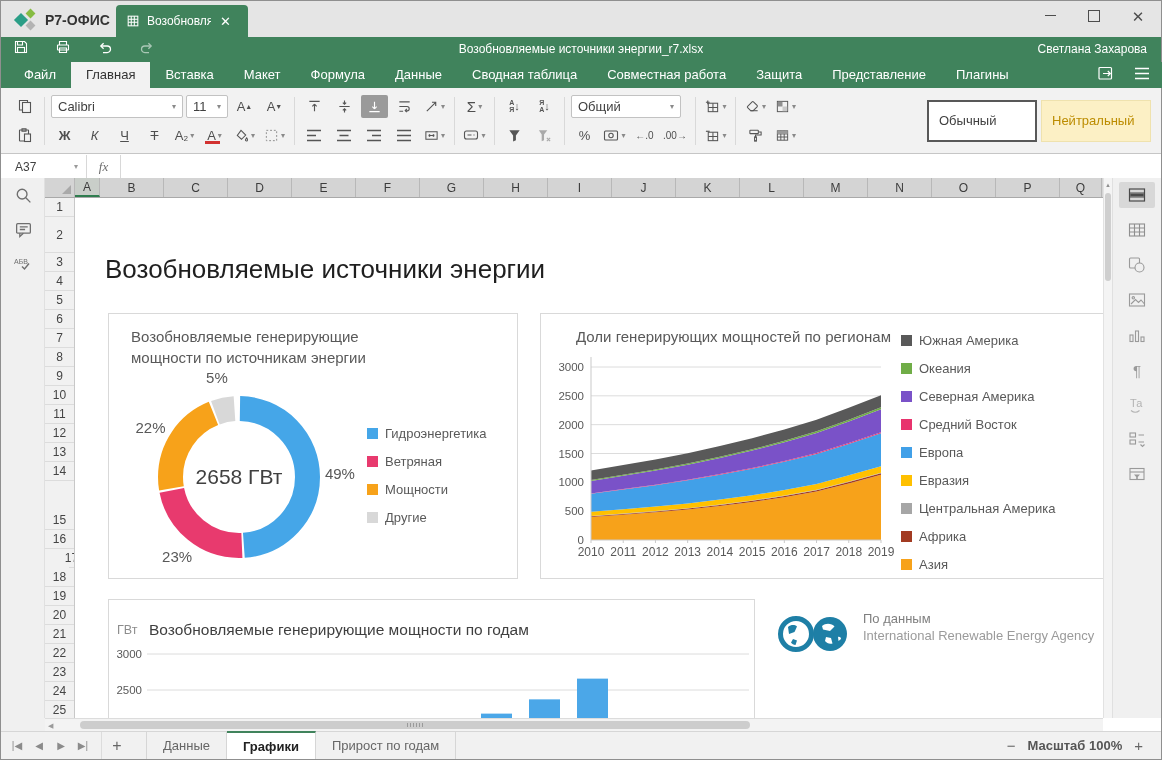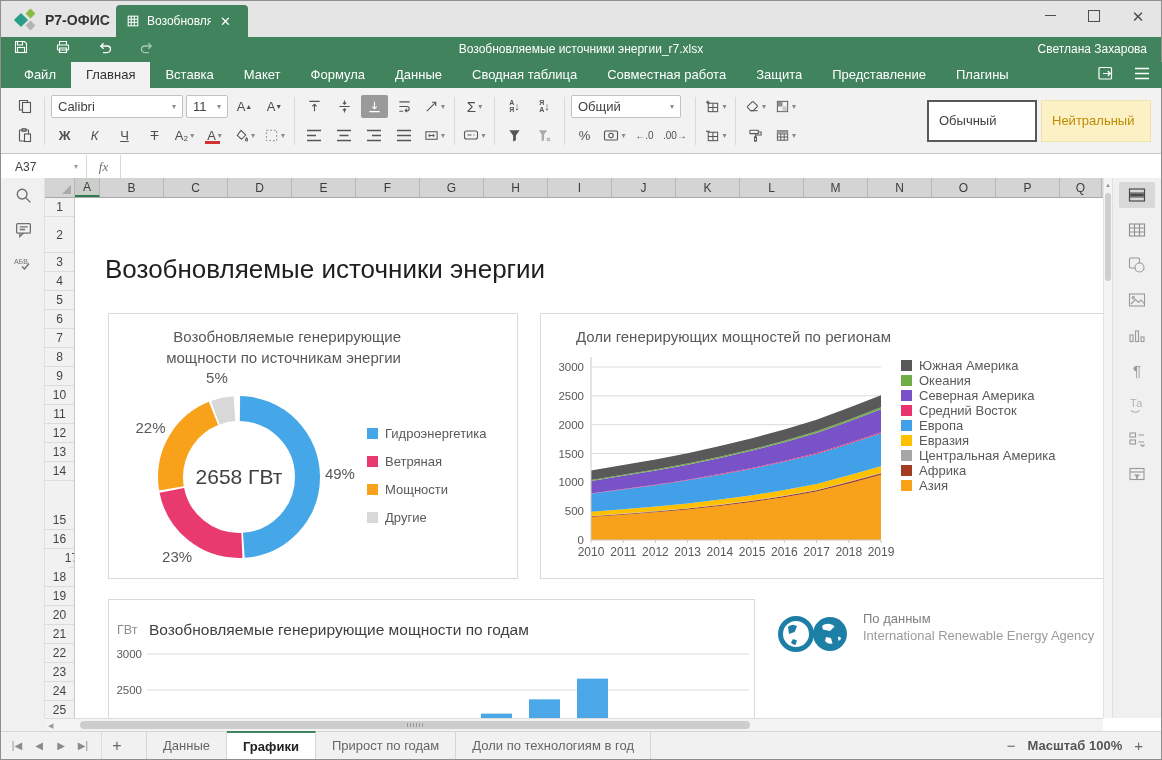--- a/index.html
+++ b/index.html
@@ -84,26 +84,26 @@
   .rowh{border-bottom:1px solid #dcdcdc;box-sizing:border-box;font-size:12px;color:#444;
         display:flex;align-items:center;justify-content:center;}
   
   .canvas{position:absolute;left:75px;top:198px;width:1028px;height:520px;background:#fff;overflow:hidden;margin-top:36px;}
   .pagetitle{position:absolute;left:30px;top:20px;font-size:26px;color:#1f1f1f;}
   .card{position:absolute;background:#fff;border:1px solid #d9d9d9;box-sizing:border-box;}
   .card1{left:33px;top:79px;width:410px;height:266px;}
   .card2{left:465px;top:79px;width:602px;height:266px;}
   .card3{left:33px;top:365px;width:647px;height:322px;}
   .ctitle{position:absolute;left:22px;top:12px;font-size:15px;color:#595959;line-height:21px;}
-  .c1title{width:270px;text-align:right;}
+  .c1title{width:270px;}
   .legend{position:absolute;display:flex;flex-direction:column;}
   .litem{display:flex;align-items:center;gap:7px;font-size:13px;color:#595959;white-space:nowrap;}
   .lsq{width:11px;height:11px;flex:none;}
   .donut-legend{left:258px;top:112px;gap:13px;}
-  .area-legend{left:360px;top:44px;}
+  .area-legend{left:360px;top:19px;gap:13px;}
   .chartsvg{position:absolute;left:0;top:0;}
   .irena{position:absolute;left:700px;top:377px;display:flex;gap:8px;align-items:flex-start;}
   .irena .t1{font-size:13px;color:#7f7f7f;}
   .irena .t2{font-size:13px;color:#9b9b9b;margin-top:2px;}
   
   .hscroll{position:absolute;left:45px;top:718px;width:1058px;height:13px;background:#f3f3f3;border-top:1px solid #dcdcdc;box-sizing:border-box;}
   .hthumb{position:absolute;left:35px;top:2px;width:670px;height:8px;background:#cdcdcd;border-radius:4px;}
   .hgrip{position:absolute;left:50%;top:2px;width:16px;height:4px;transform:translateX(-50%);
          background:repeating-linear-gradient(90deg,#9a9a9a 0 1px,transparent 1px 3px);}
   .hleft{position:absolute;left:3px;top:3px;font-size:7px;color:#9a9a9a;}
@@ -846,21 +846,20 @@
       <span>|◀</span>
       <span>◀</span>
       <span>▶</span>
       <span>▶|</span>
     </div>
     <div class="addsheet">+</div>
     <div class="stabs" id="sheet-tabs">
         <div class="stab">Данные</div>
         <div class="stab active">Графики</div>
         <div class="stab">Прирост по годам</div>
-        <div class="stab">Доли по технологиям в год</div>
       </div>
     <div class="zoomctl">
       <span class="zb">−</span>
       <span class="zl">Масштаб 100%</span>
       <span class="zb">+</span>
     </div>
   </div>
 
 </div>
 

